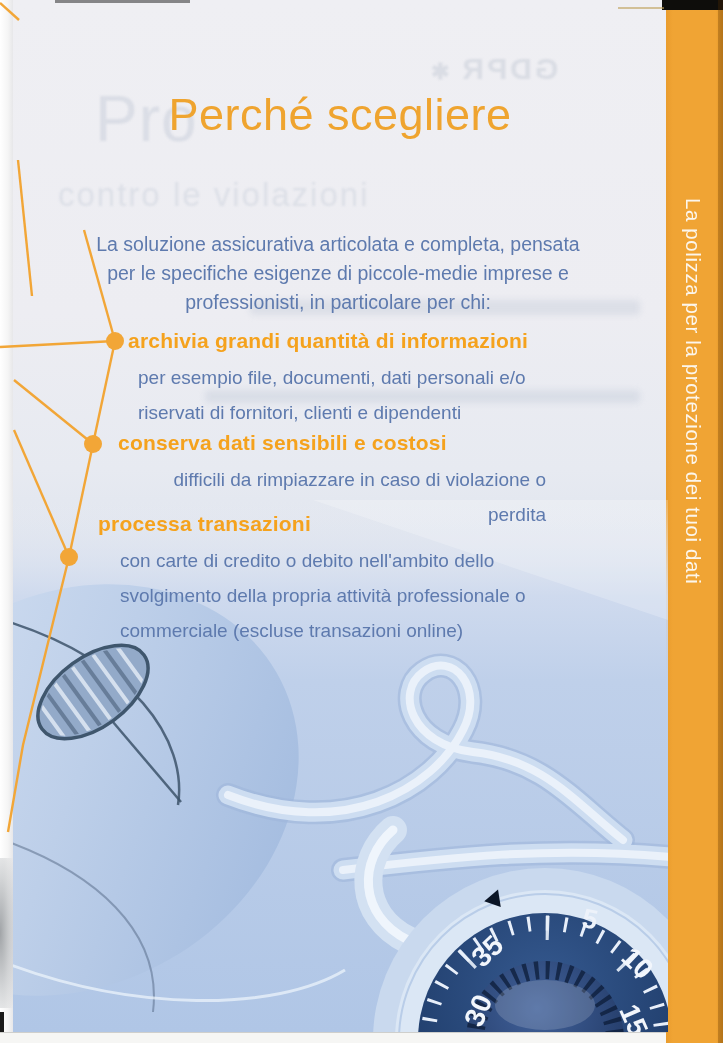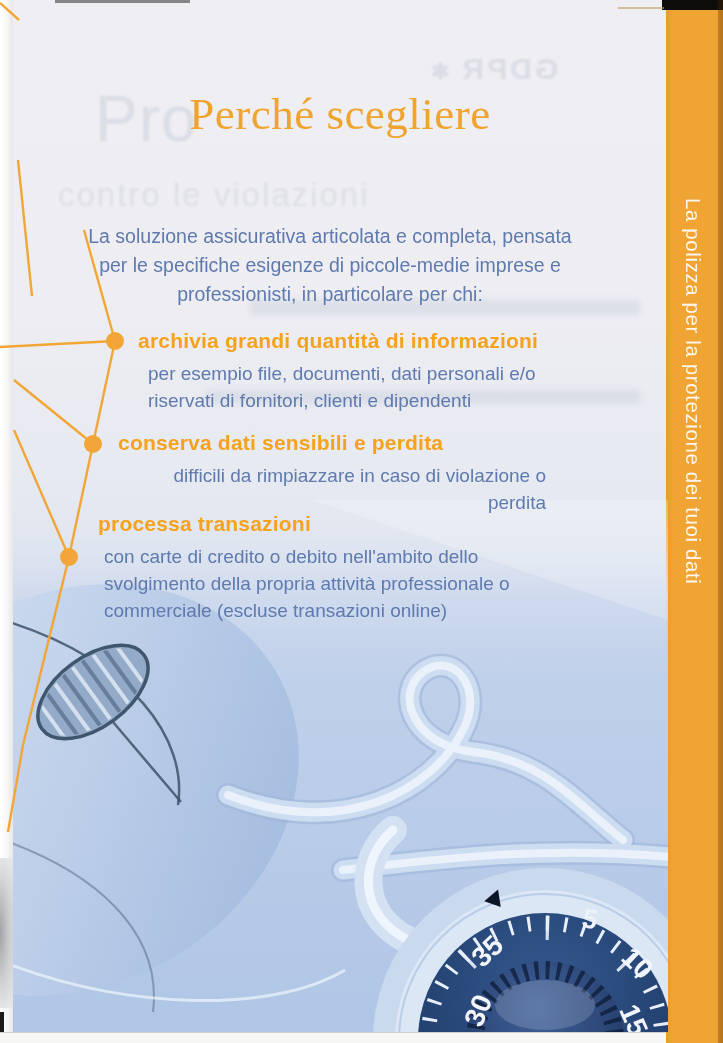--- a/index.html
+++ b/index.html
@@ -37,31 +37,31 @@
   .ghost-gdpr{position:absolute;left:428px;top:52px;font-size:30px;font-weight:bold;letter-spacing:3px;
     color:rgba(188,195,207,.40);transform:scaleX(-1);filter:blur(1px);}
   .ghost-gdpr .star{font-size:22px;margin-left:10px;}
   .ghost-bar{position:absolute;background:rgba(176,186,206,.28);filter:blur(3px);border-radius:4px;}
   .gb1{left:250px;top:300px;width:390px;height:15px;}
   .gb2{left:205px;top:390px;width:435px;height:13px;}
 
   
   .title{position:absolute;left:40px;top:88px;width:600px;margin:0;text-align:center;z-index:3;
     font-weight:400;color:#efa42f;}
-  .title .t1,.title .t2{display:block;font-size:45px;line-height:53px;letter-spacing:.5px;font-family:Liberation Serif, serif;}
-
-  .intro{position:absolute;left:75px;top:222px;width:510px;margin:0;text-align:center;z-index:3;
+  .title .t1,.title .t2{display:block;font-size:45px;line-height:53px;letter-spacing:.5px;}
+
+  .intro{position:absolute;left:75px;top:222px;width:510px;margin:8px;text-align:center;z-index:3;
     font-size:19.5px;line-height:29px;color:#5e7aae;}
 
   .bullet{position:absolute;z-index:3;}
   .bhead{font-size:21px;font-weight:bold;color:#f5a21d;letter-spacing:.2px;}
-  .bbody{font-size:19px;line-height:27px;color:#5e7aae;margin-top:7px;}
-  .b1{left:138px;top:329px;} .b1 .bbody{width:432px;padding-left:10px;}
+  .bbody{font-size:19px;line-height:35px;color:#5e7aae;margin-top:7px;}
+  .b1{left:128px;top:329px;} .b1 .bbody{width:432px;padding-left:10px;}
   .b2{left:118px;top:431px;} .b2 .bbody{width:420px;padding-left:8px;text-align:right;}
-  .b3{left:98px;top:512px;}  .b3 .bbody{width:452px;padding-left:6px;}
+  .b3{left:98px;top:512px;}  .b3 .bbody{width:452px;padding-left:6px;margin-left:16px;}
 
   svg{display:block;}
   .overlay{position:absolute;left:0;top:0;z-index:2;pointer-events:none;}
   .photo{position:absolute;left:13px;top:500px;z-index:1;pointer-events:none;}
 </style>
 </head>
 <body>
 
 <div class="page">
 
@@ -179,21 +179,21 @@
     <span class="t1">Perché scegliere</span>
   </h1>
 
   <p class="intro">La soluzione assicurativa articolata e completa, pensata per le specifiche esigenze di piccole-medie imprese e professionisti, in particolare per chi:</p>
 
   <div class="bullet b1">
     <div class="bhead">archivia grandi quantità di informazioni</div>
     <div class="bbody">per esempio file, documenti, dati personali e/o riservati di fornitori, clienti e dipendenti</div>
   </div>
   <div class="bullet b2">
-    <div class="bhead">conserva dati sensibili e perdita</div>
+    <div class="bhead">conserva dati sensibili e costosi</div>
     <div class="bbody">difficili da rimpiazzare in caso di violazione o perdita</div>
   </div>
   <div class="bullet b3">
     <div class="bhead">processa transazioni</div>
     <div class="bbody">con carte di credito o debito nell'ambito dello svolgimento della propria attività professionale o commerciale (escluse transazioni online)</div>
   </div>
 
   <div class="sidebar"></div>
   <div class="sidebar-topbar"></div>
   <div class="sidebar-topline"></div>

